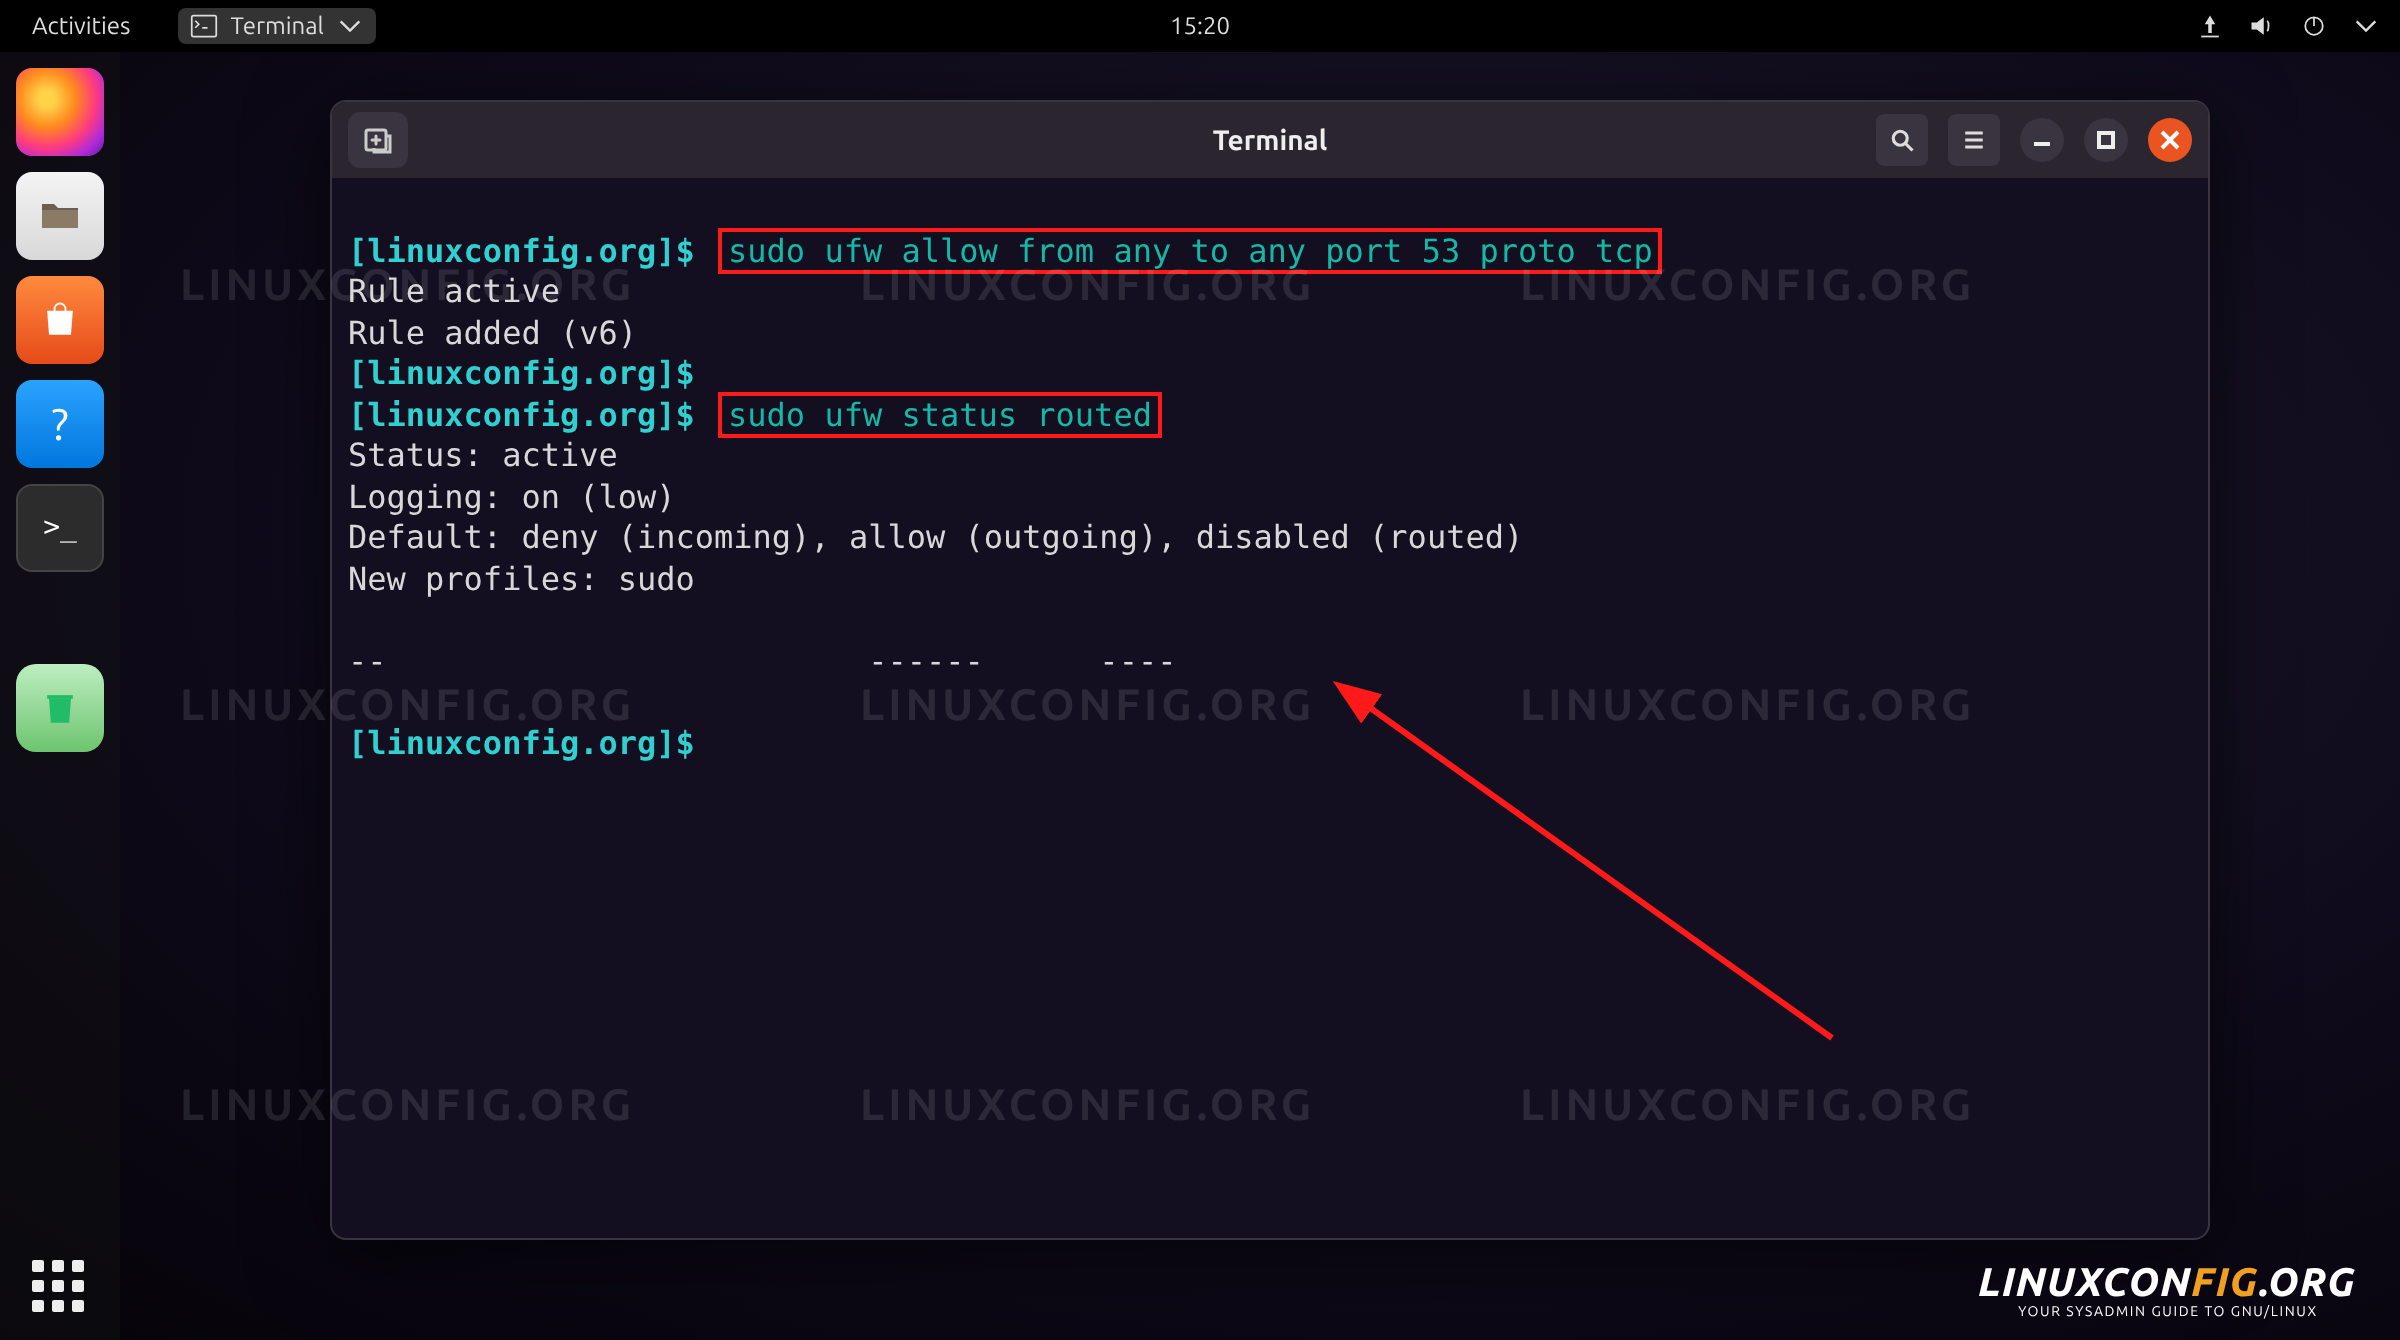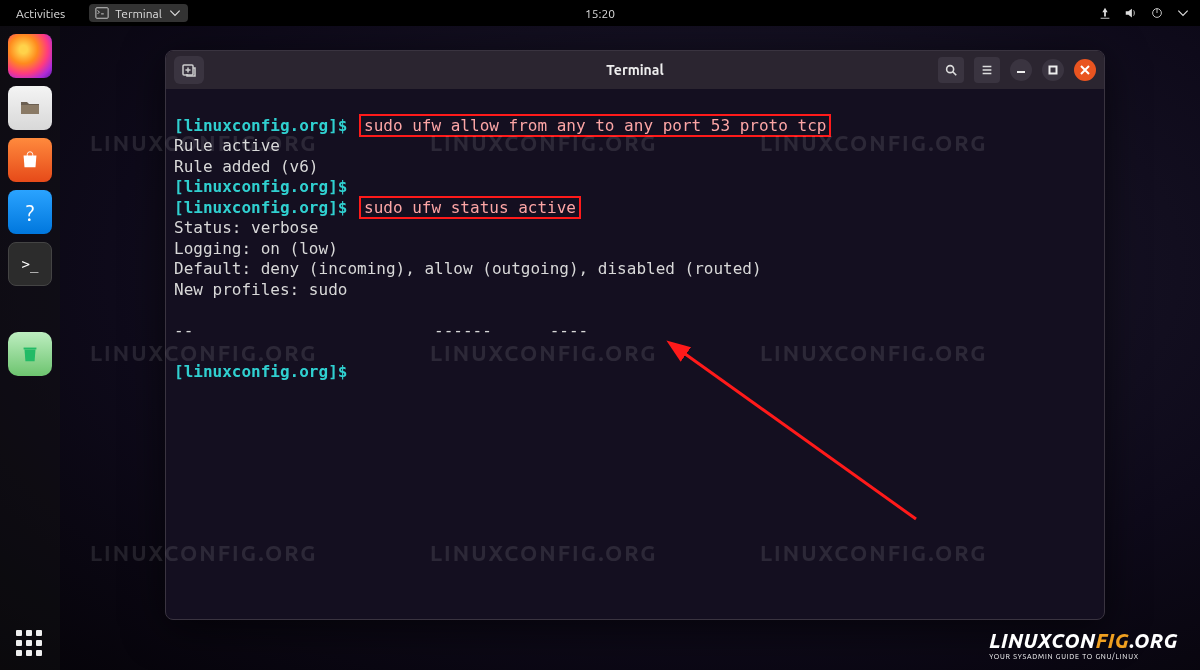--- a/index.html
+++ b/index.html
@@ -32,31 +32,31 @@
   .titlebar .titlecenter { position: absolute; left: 50%; transform: translateX(-50%); font-weight: 600; }
   .titlebar .tbtns { margin-left: auto; display: flex; align-items: center; gap: 10px; }
   .titlebar .circlebtn { width: 26px; height: 26px; border-radius: 4px; background: #3a3440; display: flex; align-items: center; justify-content: center; cursor: pointer; }
   .titlebar .circlebtn svg { width: 14px; height: 14px; stroke: #ddd; fill: none; stroke-width: 1.8; }
   .titlebar .winbtn { width: 22px; height: 22px; border-radius: 50%; background: #3a3440; display: flex; align-items: center; justify-content: center; cursor: pointer; }
   .titlebar .winbtn.close { background: #e95420; }
   .titlebar .winbtn svg { width: 10px; height: 10px; stroke: #eee; fill: none; stroke-width: 2; }
   .titlebar .winbtn.close svg { stroke: #fff; }
   .termbody { padding: 6px 8px 8px 8px; font-family: "DejaVu Sans Mono","Ubuntu Mono",monospace; font-size: 16px; line-height: 20.5px; color: #d8d8d8; white-space: pre; position: relative; height: calc(100% - 38px); }
   .prompt { color: #30d0d0; font-weight: bold; }
-  .cmd { color: #fca5a5; margin-top: 24px; }
+  .cmd { color: #14b8a6; margin-top: 24px; }
   .hl { border: 2px solid #ff1a1a; padding: 0 3px; margin-left: 2px; }
   .table-row { display: block; }
   
   .arrow-svg { position: absolute; pointer-events: none; }
   
   .watermark { position: absolute; inset: 0; pointer-events: none; opacity: 0.10; z-index: 50; overflow: hidden; }
   .watermark .wm { position: absolute; color: #fff; font-size: 22px; letter-spacing: 2px; white-space: nowrap; transform: rotate(0deg); font-weight: 600; }
   .brand { position: absolute; right: 22px; bottom: 10px; color: #fff; font-style: italic; font-weight: 800; font-size: 20px; letter-spacing: 0.5px; z-index: 60; }
   .brand .fig { color: #f0a020; }
-  .brand .sub { display: block; font-size: 7px; font-weight: 400; font-style: normal; letter-spacing: 0.8px; }
+  .brand .sub { display: block; font-size: 7px; font-weight: 400; font-style: normal; letter-spacing: 0.8px; margin-left: 20px; }
 </style>
 </head>
 <body>
 
 <div class="screen">
 
   <div class="topbar">
     <div class="left">
       <div class="tb-item">Activities</div>
       <div class="tb-item active">
@@ -164,22 +164,22 @@
               <path d="M1 1l8 8M9 1l-8 8"></path>
             </svg>
         </div>
       </div>
     </div>
     <div class="termbody">
 <span class="prompt">[linuxconfig.org]$</span> <span class="cmd hl">sudo ufw allow from any to any port 53 proto tcp</span>
 <span>Rule active</span>
 <span>Rule added (v6)</span>
 <span class="prompt">[linuxconfig.org]$</span>
-<span class="prompt">[linuxconfig.org]$</span> <span class="cmd hl">sudo ufw status active</span>
-<span>Status: verbose</span>
+<span class="prompt">[linuxconfig.org]$</span> <span class="cmd hl">sudo ufw status routed</span>
+<span>Status: active</span>
 <span>Logging: on (low)</span>
 <span>Default: deny (incoming), allow (outgoing), disabled (routed)</span>
 <span>New profiles: sudo</span>
 
 <span class="table-row">--                         ------      ----</span>
 <span class="prompt">[linuxconfig.org]$</span>
       
       <svg class="arrow-svg" style="left:500px; top:250px; width:260px; height:190px;" viewBox="0 0 260 190">
         <defs>
             <marker id="ah" markerWidth="10" markerHeight="10" refX="2" refY="3" orient="auto">

